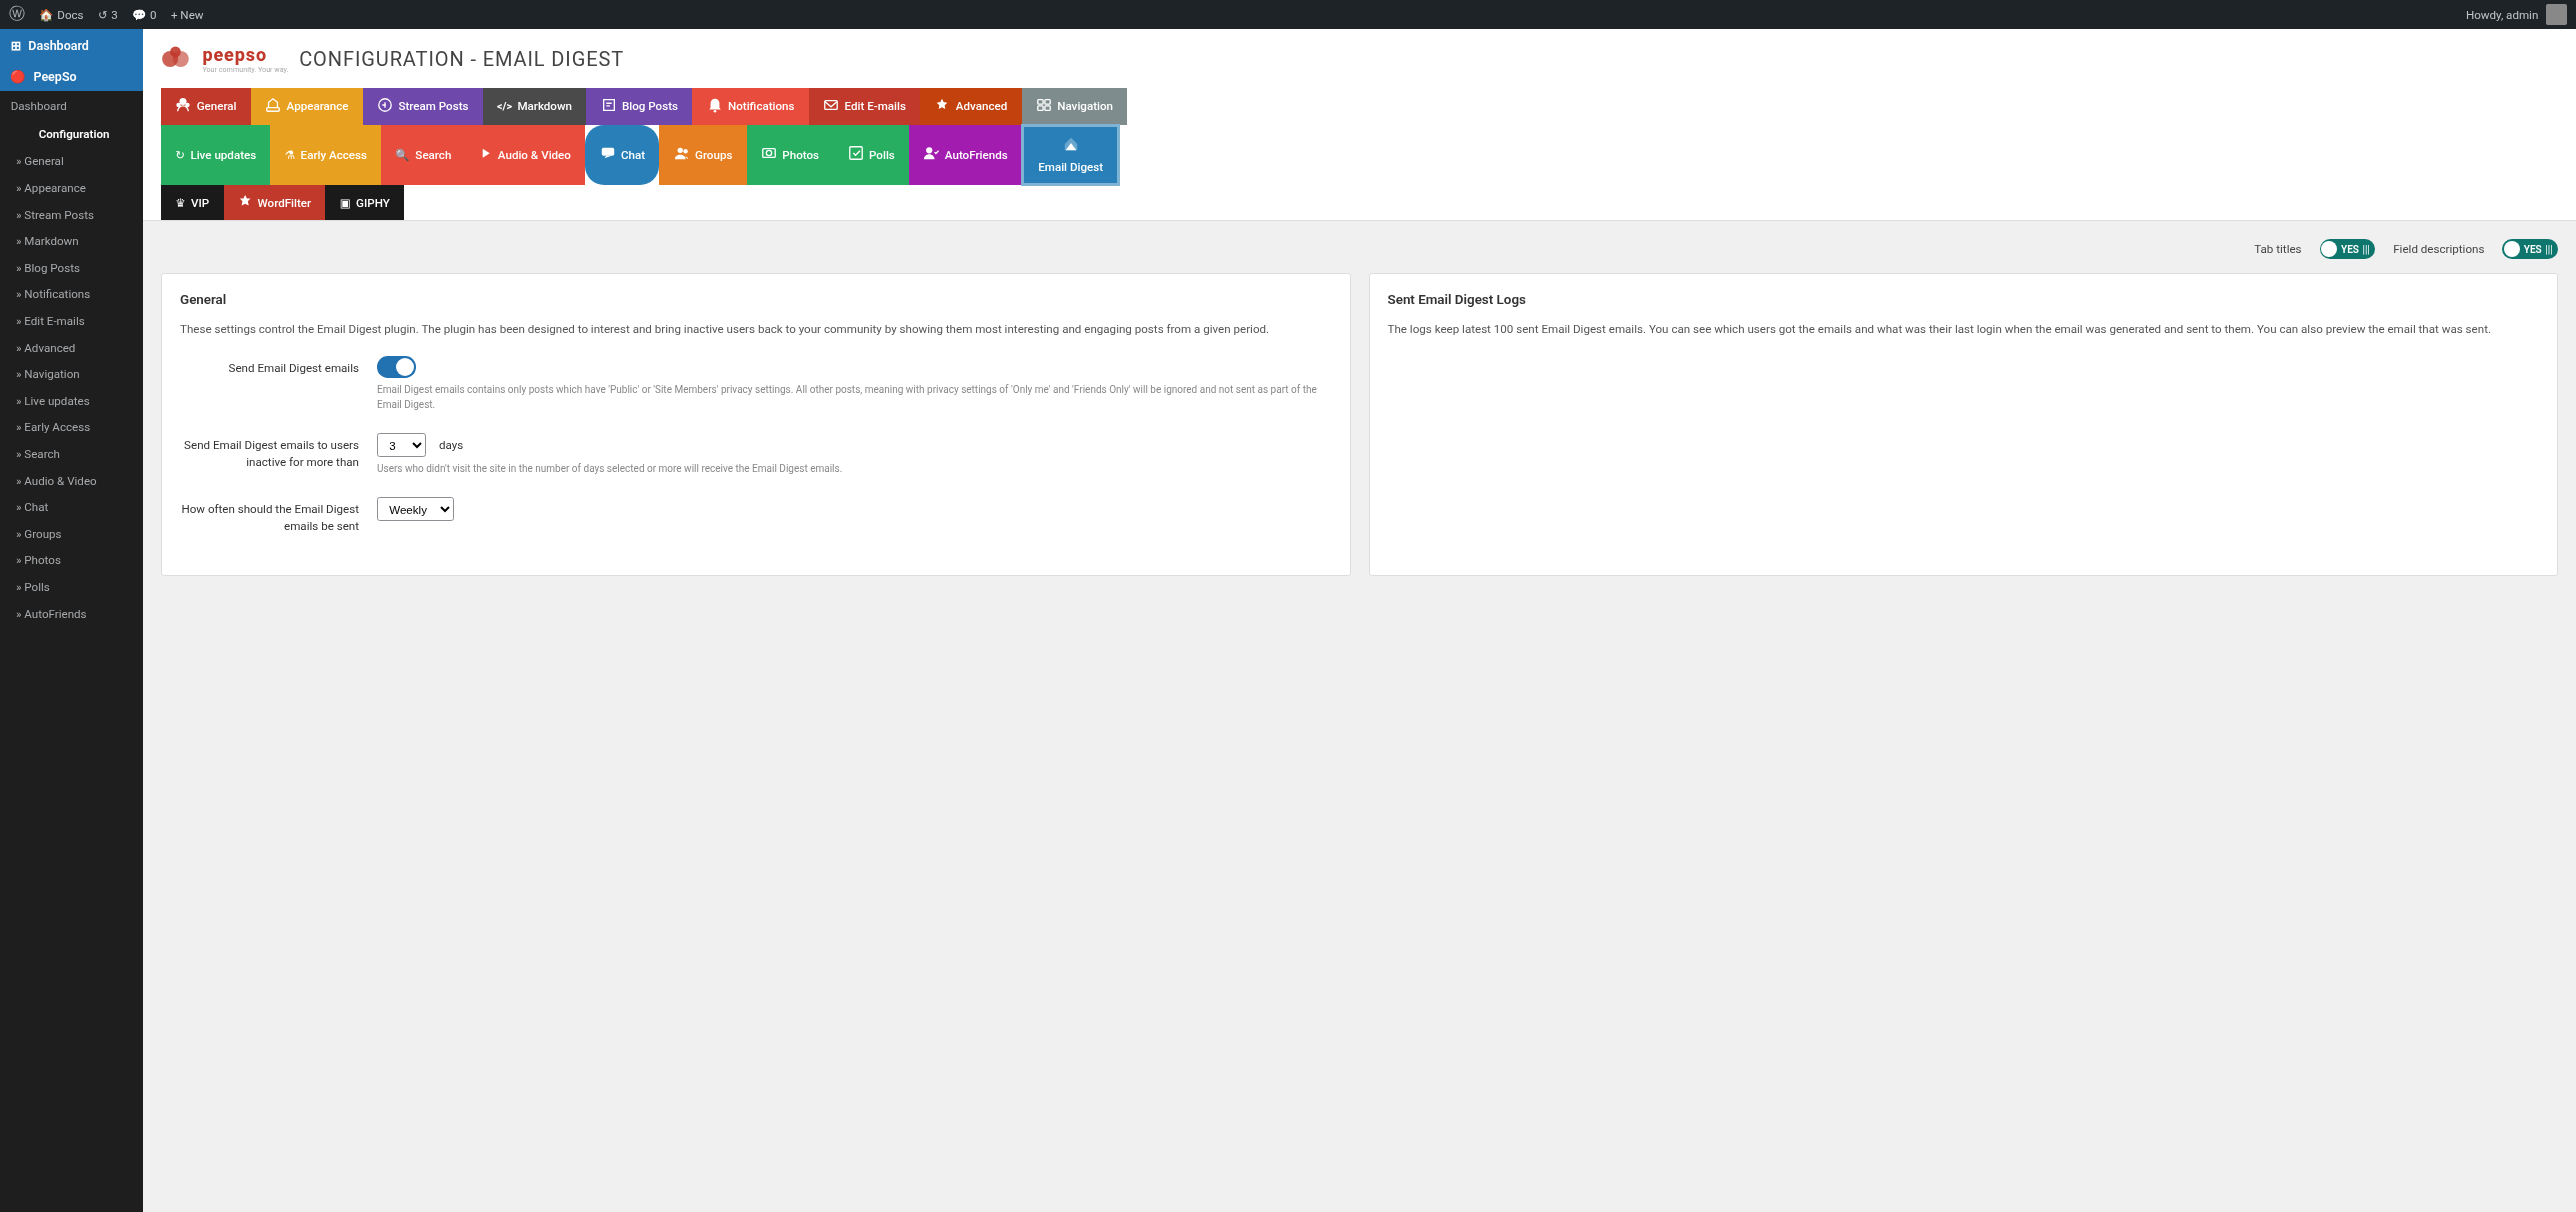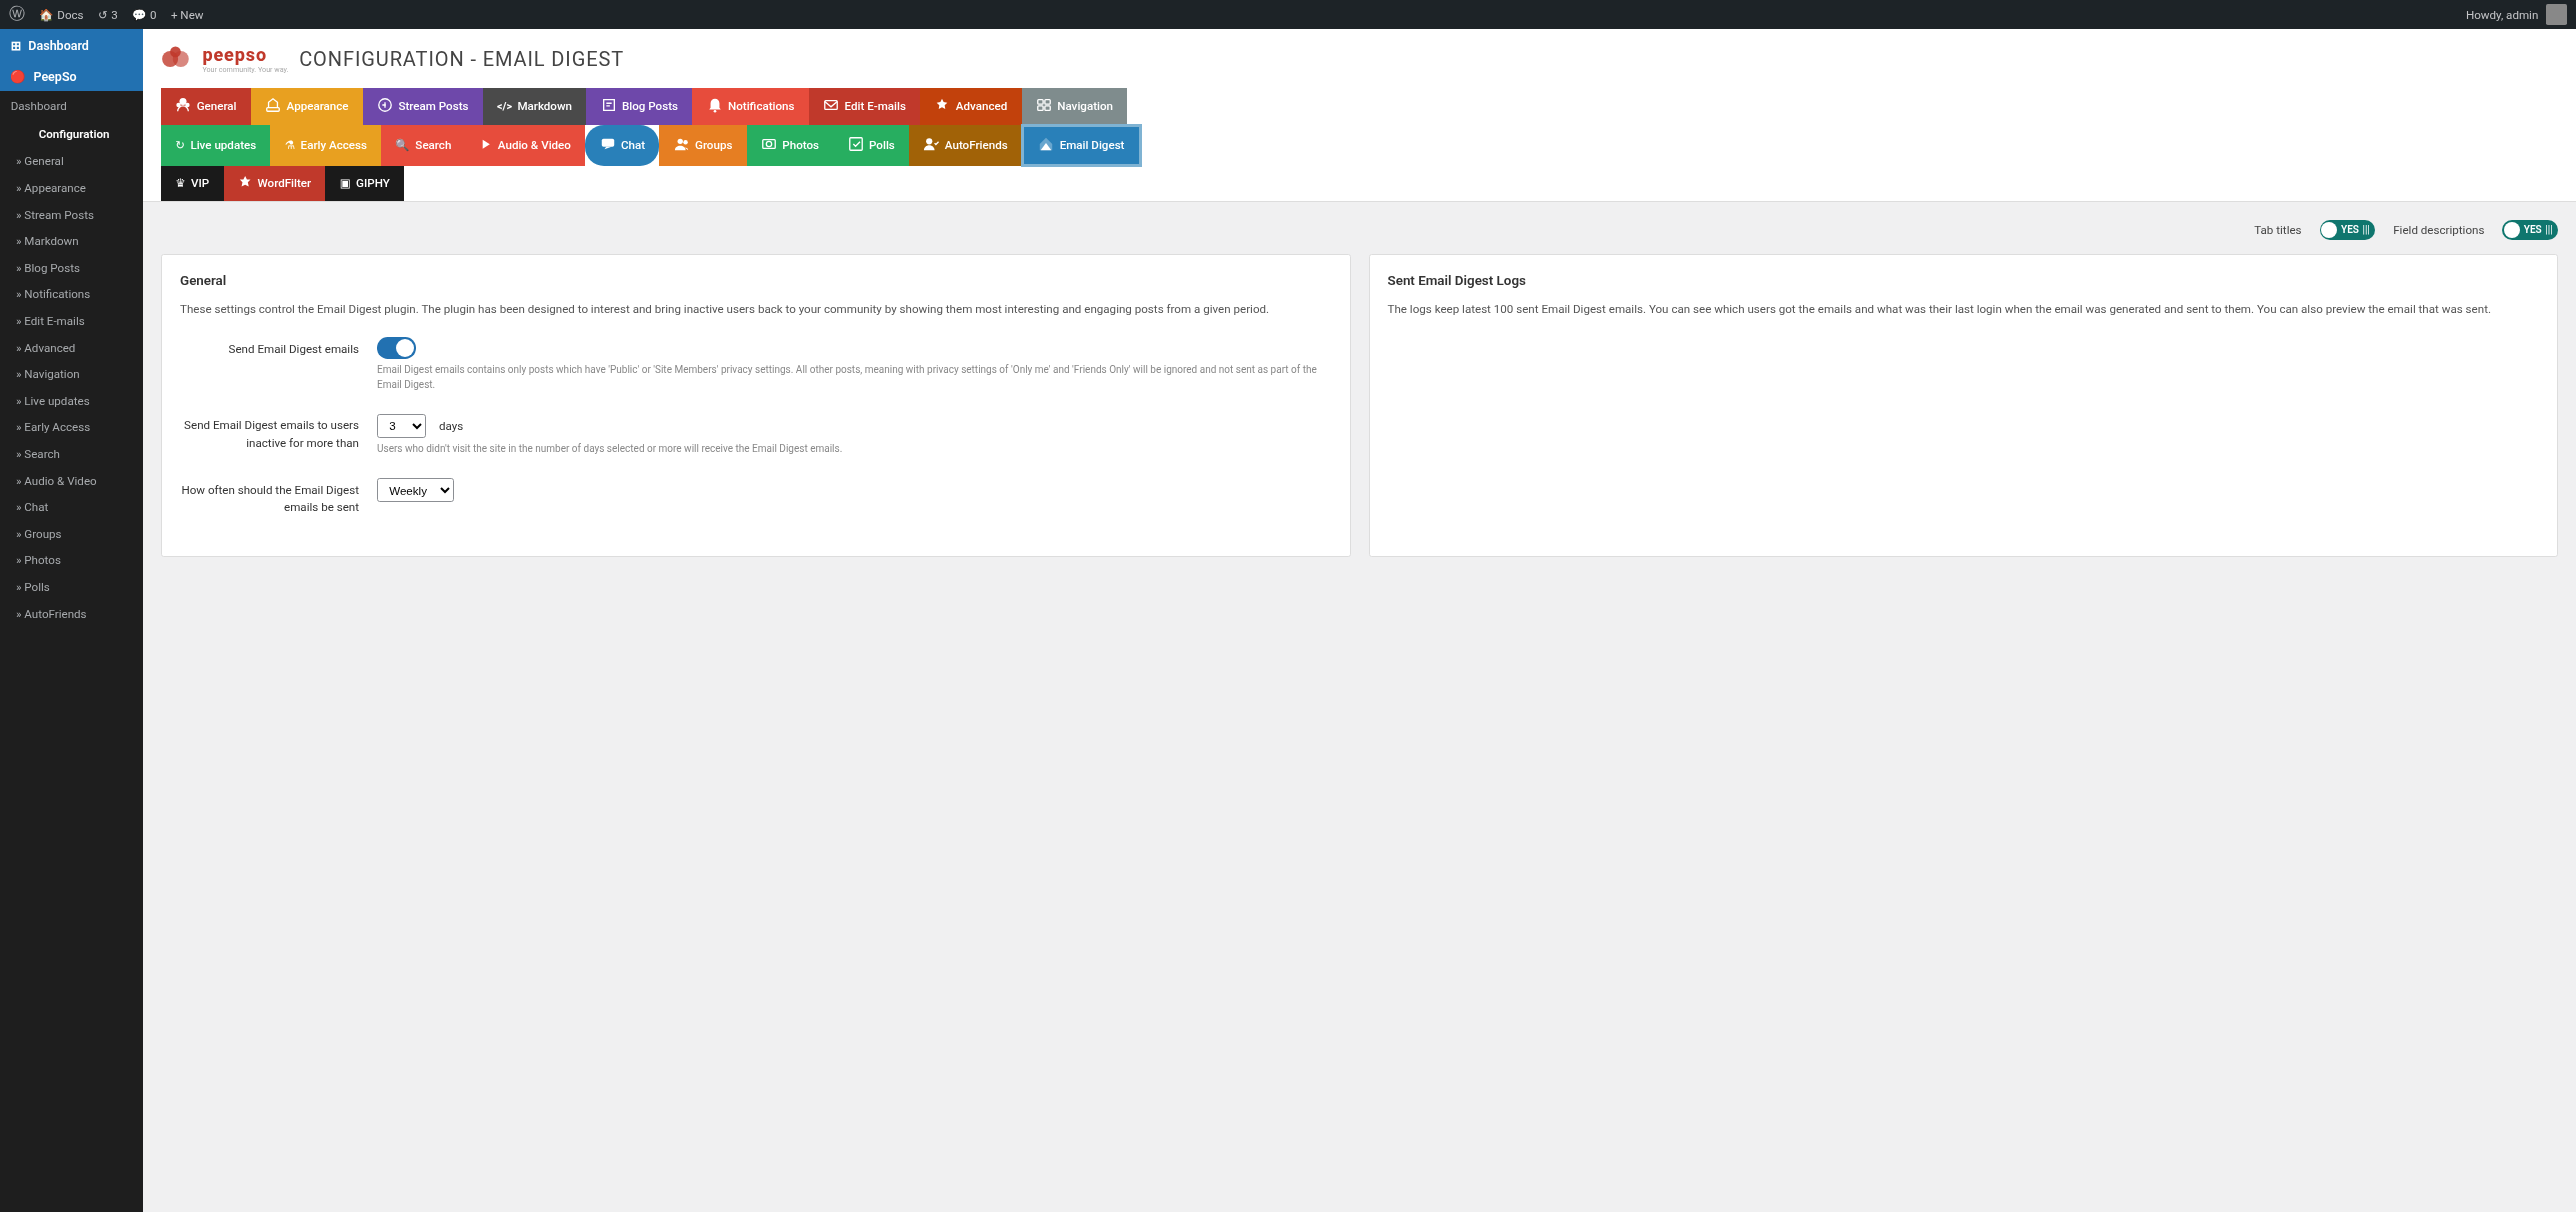--- a/index.html
+++ b/index.html
@@ -90,21 +90,21 @@
 
     
     .tab-live-updates { background: #27ae60; }
     .tab-early-access { background: #e8a020; }
     .tab-search { background: #e74c3c; }
     .tab-audio-video { background: #e74c3c; }
     .tab-chat { background: #2980b9; border-radius: 19px; }
     .tab-groups { background: #e67e22; }
     .tab-photos { background: #27ae60; justify-content: center; }
     .tab-polls { background: #27ae60; }
-    .tab-autofriends { background: #a16207; }
+    .tab-autofriends { background: #a21caf; }
     .tab-email-digest { background: #2980b9; border: 2.7px solid #7fb3d3; }
 
     
     .tab-vip { background: #1a1a1a; }
     .tab-wordfilter { background: #c0392b; }
     .tab-giphy { background: #1a1a1a; }
 
     
     .content-area { padding: 18px; }
 
@@ -390,21 +390,21 @@
         <div class="nav-tab tab-autofriends">
           <span>
             <svg width="16" height="16" viewBox="0 0 18 18" fill="white">
                 <circle cx="7" cy="6" r="3.5"></circle>
                 <path d="M1 16c0-3 2.7-5.5 6-5.5s6 2.5 6 5.5"></path>
                 <path d="M13 8l1.5 1.5 3-3" stroke="white" stroke-width="1.5" fill="none"></path>
               </svg>
           </span>
           <span>AutoFriends</span>
         </div>
-        <div class="nav-tab tab-email-digest" style="background:#2980b9; outline:1.8px solid #7fb3d3;">
+        <div class="nav-tab tab-email-digest" style="background:#2980b9; outline:1.8px solid #7fb3d3;flex-direction:column;">
           <span>
             <svg width="16" height="16" viewBox="0 0 18 18" fill="white">
                 <path d="M2 9l7-7 7 7v7H2z" opacity="0.3"></path>
                 <path d="M3 16l6-8 6 8" fill="white"></path>
               </svg>
           </span>
           <span>Email Digest</span>
         </div>
       </div>
 

